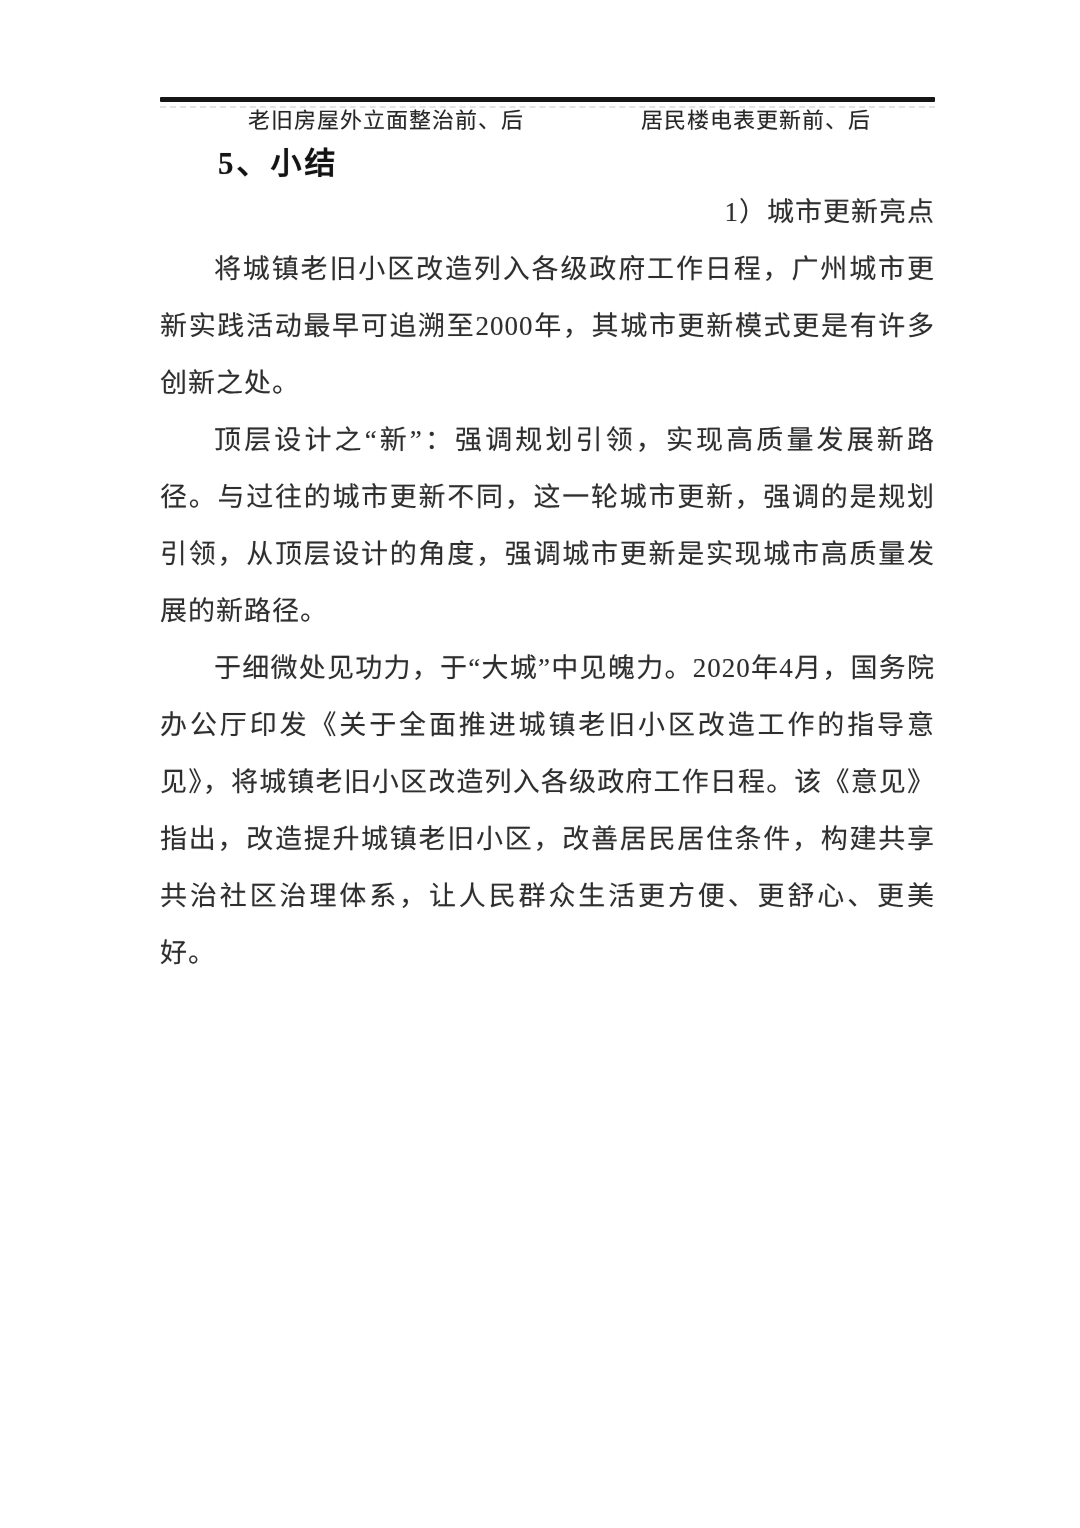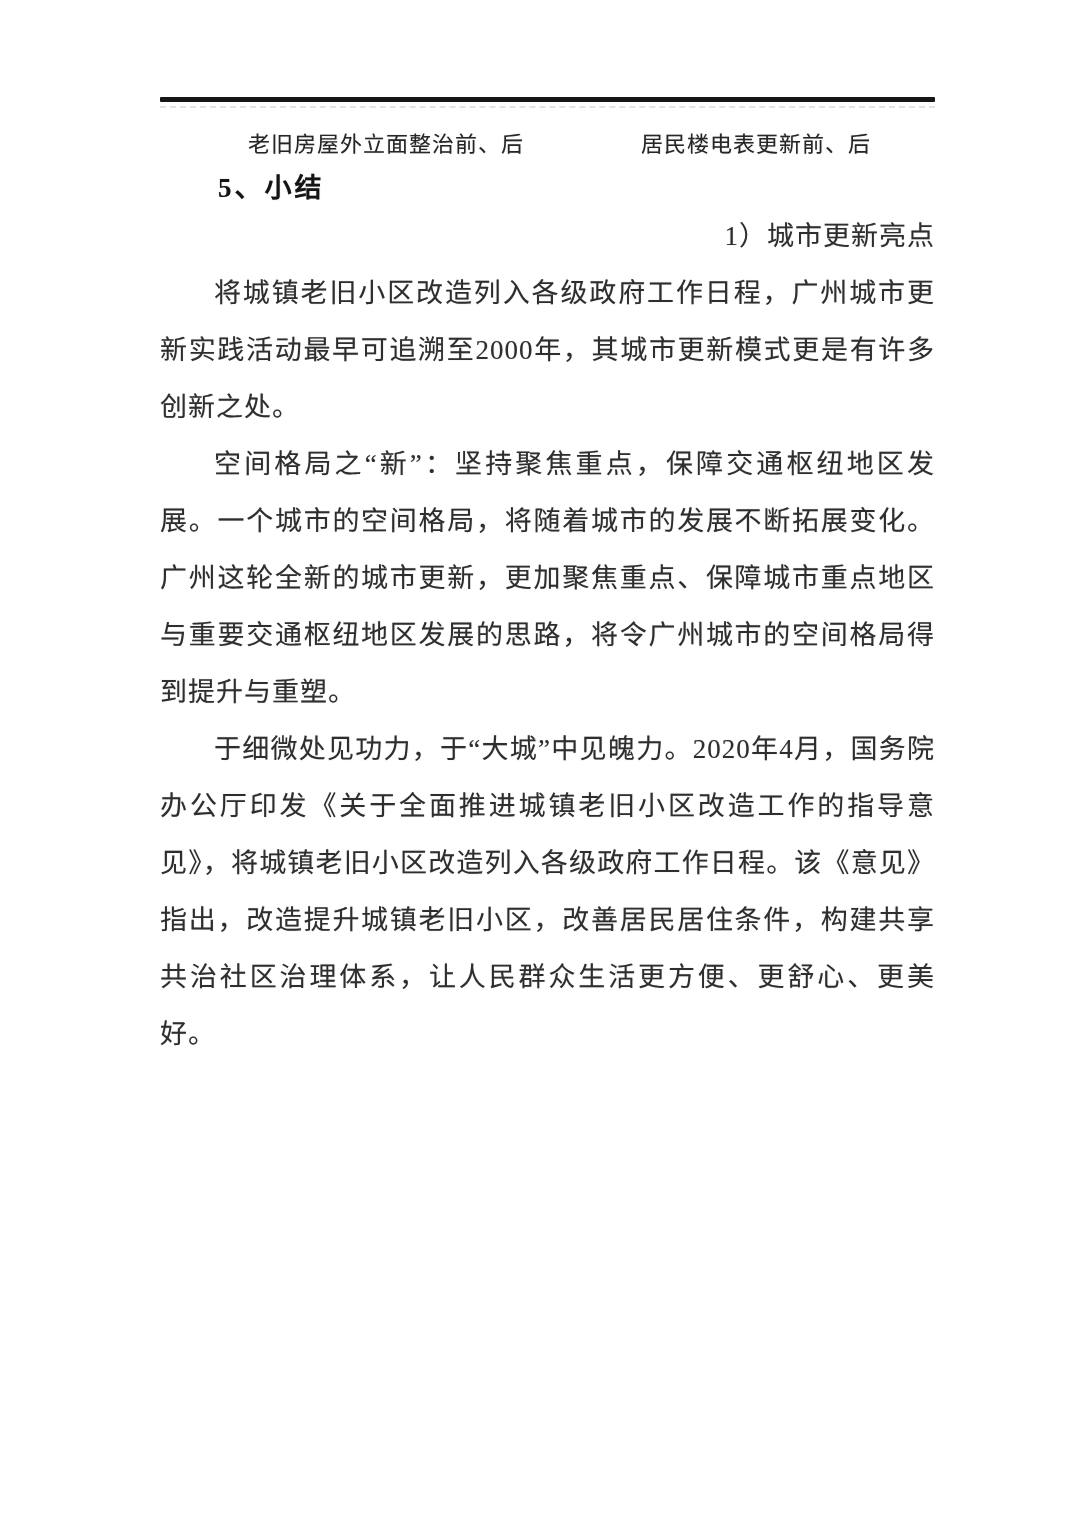--- a/index.html
+++ b/index.html
@@ -27,32 +27,31 @@
     border-radius: 1px;
   }
   .figure-rule-shadow {
     height: 0;
     margin-top: 4px;
     border-bottom: 2px dashed #e3e3e3;
   }
   .captions-row {
     display: flex;
     justify-content: space-between;
-    margin-top: 24px;
     font-size: 22px;
     line-height: 26px;
     color: #262626;
     letter-spacing: 1px;
     text-shadow: 0 0 1px rgba(60,60,60,.35);
   }
   .caption-left  { margin-left: 88px; }
   .caption-right { margin-right: 64px; }
   .section-heading {
     margin: 13px 0 0 58px;
-    font-size: 27px;
+    font-size: 31px;
     line-height: 34px;
     font-weight: bold;
     color: #141414;
     letter-spacing: 3px;
     text-shadow: 0 0 1px rgba(20,20,20,.4);
   }
   .body-flow {
     margin-top: 3px;
     font-size: 27px;
     line-height: 57px;
@@ -85,21 +84,21 @@
   </div>
 
   <div class="section-heading">5、小结</div>
 
   <div class="body-flow">
 
     <p class="sub-heading">1）城市更新亮点</p>
 
     <p>将城镇老旧小区改造列入各级政府工作日程，广州城市更新实践活动最早可追溯至2000年，其城市更新模式更是有许多创新之处。</p>
 
+    <p>顶层设计之“新”：强调规划引领，实现高质量发展新路径。与过往的城市更新不同，这一轮城市更新，强调的是规划引领，从顶层设计的角度，强调城市更新是实现城市高质量发展的新路径。</p>
 
-    <p>空间格局之“新”：坚持聚焦重点，保障交通枢纽地区发展。一个城市的空间格局，将随着城市的发展不断拓展变化。广州这轮全新的城市更新，更加聚焦重点、保障城市重点地区与重要交通枢纽地区发展的思路，将令广州城市的空间格局得到提升与重塑。</p>
 
 
     <p>于细微处见功力，于“大城”中见魄力。2020年4月，国务院办公厅印发《关于全面推进城镇老旧小区改造工作的指导意见》，将城镇老旧小区改造列入各级政府工作日程。该《意见》指出，改造提升城镇老旧小区，改善居民居住条件，构建共享共治社区治理体系，让人民群众生活更方便、更舒心、更美好。</p>
 
   </div>
 
 </div>
 
 </body></html>

